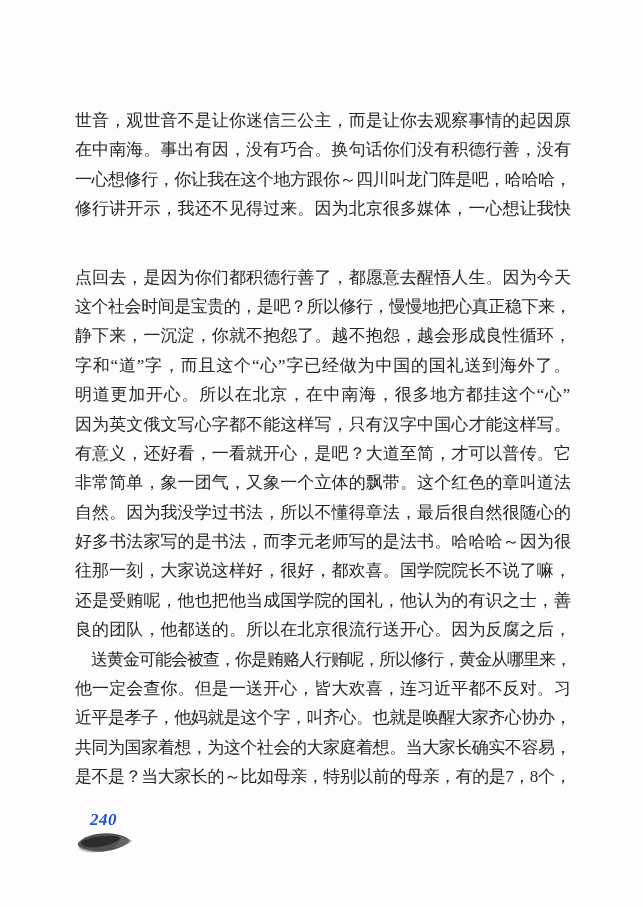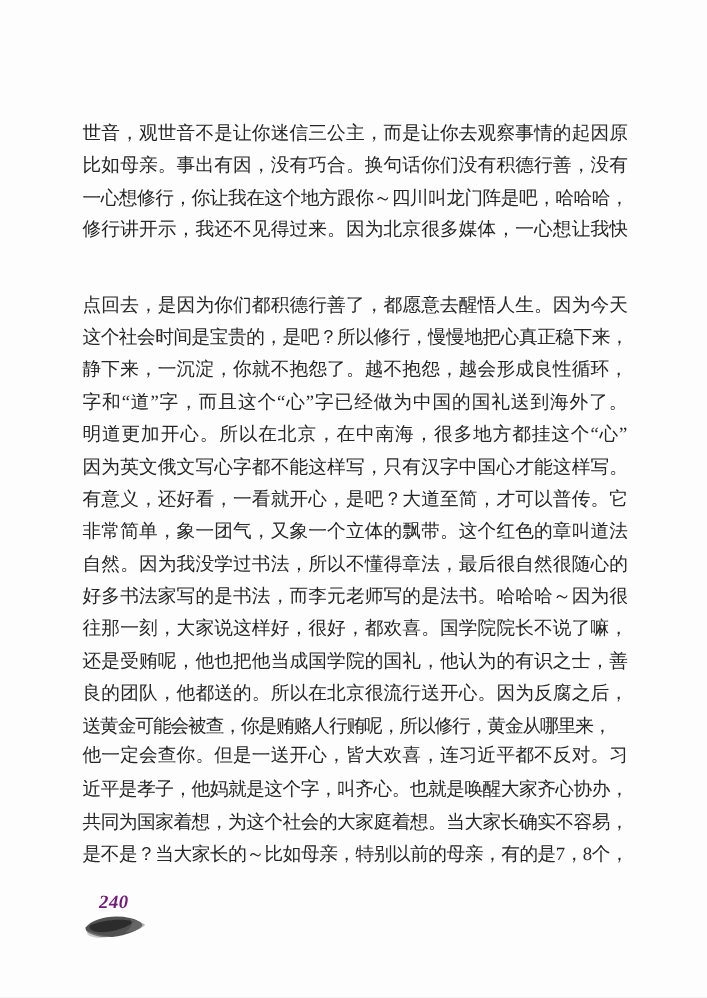--- a/index.html
+++ b/index.html
@@ -13,20 +13,21 @@
     height: 907px;
     background: #fdfdfd;
     font-family: "Liberation Serif", "DejaVu Serif", serif;
     overflow: hidden;
   }
   .text-block {
     position: absolute;
     left: 75px;
     top: 106px;
     width: 496px;
+    text-align: right;
   }
   .tline {
     height: 29.4px;
     line-height: 29.4px;
     font-size: 17px;
     color: #262626;
     white-space: nowrap;
     overflow: visible;
   }
   .tline span {
@@ -39,56 +40,56 @@
     width: 200px;
     height: 70px;
   }
   .page-number {
     position: absolute;
     left: 90px;
     top: 4px;
     font-size: 17px;
     font-weight: bold;
     font-style: italic;
-    color: #701a75;
+    color: #1d4ed8;
     letter-spacing: 0.5px;
   }
   .ink {
     position: absolute;
     left: 75px;
     top: 22px;
     width: 60px;
     height: 27px;
   }
 </style>
 </head>
 <body>
 
 <div class="page">
 
   <div class="text-block">
     <div class="tline" style="letter-spacing: 0.103448px;"><span>世音，观世音不是让你迷信三公主，而是让你去观察事情的起因原</span></div>
-    <div class="tline" style="letter-spacing: 0.103448px;"><span>比如母亲。事出有因，没有巧合。换句话你们没有积德行善，没有</span></div>
+    <div class="tline" style="letter-spacing: 0.103448px;"><span>在中南海。事出有因，没有巧合。换句话你们没有积德行善，没有</span></div>
     <div class="tline" style="letter-spacing: -0.466667px;"><span>一心想修行，你让我在这个地方跟你～四川叫龙门阵是吧，哈哈哈，</span></div>
     <div class="tline" style="letter-spacing: 0.103448px;"><span>修行讲开示，我还不见得过来。因为北京很多媒体，一心想让我快</span></div>
     <div class="tline" style="letter-spacing: 0.103448px; margin-top: 39px;"><span>点回去，是因为你们都积德行善了，都愿意去醒悟人生。因为今天</span></div>
     <div class="tline" style="letter-spacing: -0.466667px;"><span>这个社会时间是宝贵的，是吧？所以修行，慢慢地把心真正稳下来，</span></div>
     <div class="tline" style="letter-spacing: 0.103448px;"><span>静下来，一沉淀，你就不抱怨了。越不抱怨，越会形成良性循环，</span></div>
     <div class="tline" style="letter-spacing: 0.8px;"><span>字和“道”字，而且这个“心”字已经做为中国的国礼送到海外了。</span></div>
     <div class="tline" style="letter-spacing: 0.758621px;"><span>明道更加开心。所以在北京，在中南海，很多地方都挂这个“心”</span></div>
     <div class="tline" style="letter-spacing: 0.103448px;"><span>因为英文俄文写心字都不能这样写，只有汉字中国心才能这样写。</span></div>
     <div class="tline" style="letter-spacing: 0.103448px;"><span>有意义，还好看，一看就开心，是吧？大道至简，才可以普传。它</span></div>
     <div class="tline" style="letter-spacing: 0.103448px;"><span>非常简单，象一团气，又象一个立体的飘带。这个红色的章叫道法</span></div>
     <div class="tline" style="letter-spacing: 0.103448px;"><span>自然。因为我没学过书法，所以不懂得章法，最后很自然很随心的</span></div>
     <div class="tline" style="letter-spacing: 0.103448px;"><span>好多书法家写的是书法，而李元老师写的是法书。哈哈哈～因为很</span></div>
     <div class="tline" style="letter-spacing: 0.103448px;"><span>往那一刻，大家说这样好，很好，都欢喜。国学院院长不说了嘛，</span></div>
     <div class="tline" style="letter-spacing: 0.103448px;"><span>还是受贿呢，他也把他当成国学院的国礼，他认为的有识之士，善</span></div>
     <div class="tline" style="letter-spacing: 0.103448px;"><span>良的团队，他都送的。所以在北京很流行送开心。因为反腐之后，</span></div>
     <div class="tline" style="letter-spacing: -1px;"><span>送黄金可能会被查，你是贿赂人行贿呢，所以修行，黄金从哪里来，</span></div>
-    <div class="tline" style="letter-spacing: 0.103448px; font-family: Liberation Mono, monospace;"><span>他一定会查你。但是一送开心，皆大欢喜，连习近平都不反对。习</span></div>
+    <div class="tline" style="letter-spacing: 0.103448px;"><span>他一定会查你。但是一送开心，皆大欢喜，连习近平都不反对。习</span></div>
     <div class="tline" style="letter-spacing: -0.466667px;"><span>近平是孝子，他妈就是这个字，叫齐心。也就是唤醒大家齐心协办，</span></div>
     <div class="tline" style="letter-spacing: -0.466667px;"><span>共同为国家着想，为这个社会的大家庭着想。当大家长确实不容易，</span></div>
     <div class="tline" style="letter-spacing: -0.451613px;"><span>是不是？当大家长的～比如母亲，特别以前的母亲，有的是7，8个，</span></div>
   </div>
 
   <div class="footer">
     <div class="page-number">240</div>
     <svg class="ink" viewBox="0 0 60 27" aria-hidden="true">
       <path d="M3 15 C9 7, 27 3, 43 6.5 C51 8.5, 56.5 11.5, 53.5 14.5 C48 20, 30 25.5, 16 23.5 C7.5 22, 1.5 19, 3 15 Z" fill="#2b2b2b" opacity="0.82"></path>
       <path d="M7.5 13 C17 8.5, 35 6.5, 47 9.5 C41.5 15.5, 24 21, 12 19 C6.5 17.8, 5 15.2, 7.5 13 Z" fill="#000000" opacity="0.45"></path>

